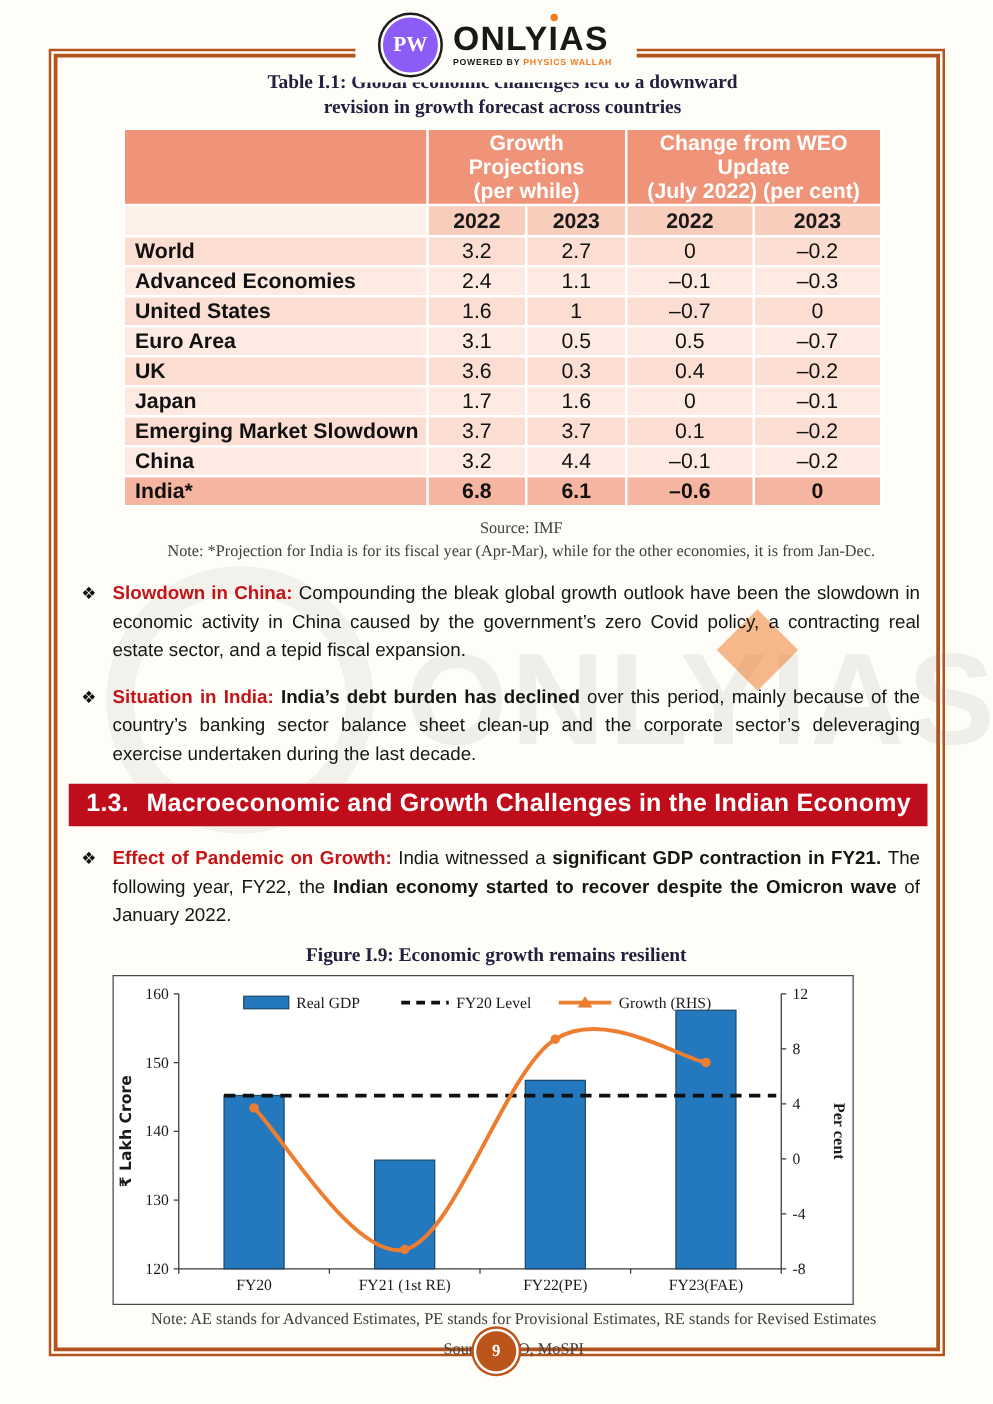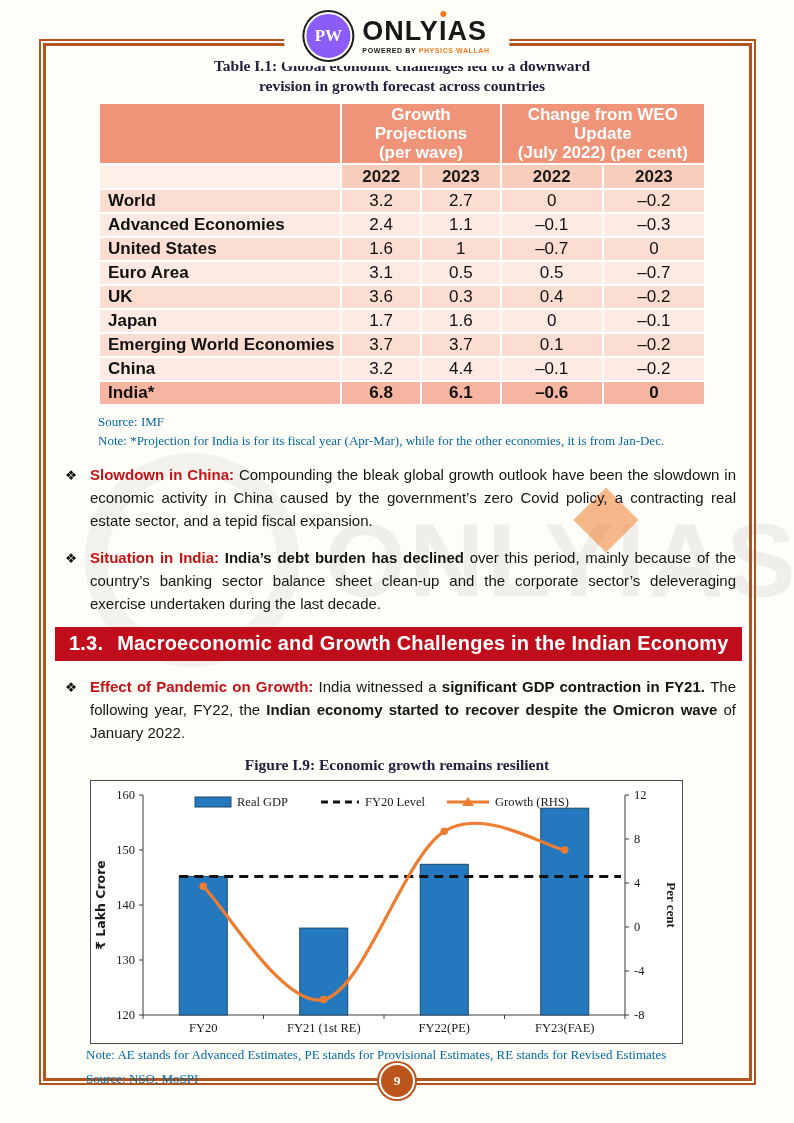--- a/index.html
+++ b/index.html
@@ -41,21 +41,21 @@
   .gtable th,.gtable td{border:2px solid #fff;padding:1px 6px;}
   .gtable thead th{background:#ef9478;color:#fff;font-weight:bold;text-align:center;line-height:19px;}
   .gtable thead tr.years th{background:#f9cdbb;color:#1a1a1a;padding:2px 6px;}
   .gtable thead tr.years th.name-col{background:#fdf0e9;}
   .gtable td.name{font-weight:bold;text-align:left;padding-left:8px;white-space:nowrap;}
   .gtable td.val{text-align:center;}
   .gtable tbody tr:nth-child(odd) td{background:#fbddd1;}
   .gtable tbody tr:nth-child(even) td{background:#fdeae2;}
   .gtable tbody tr.highlight td{background:#f5b5a0;font-weight:bold;}
   .name-col{width:176px;}
-  .src{margin:3px 0 0 40px;font:13px "Liberation Serif",serif;color:#0369a1;}
+  .src{margin:3px 0 0 40px;font:13px "Liberation Serif",serif;color:#404040;text-align:center;}
   .src.first{margin-top:8px;}
   .fig-src{margin-left:28px;}
   
   .bullets{margin-top:4px;}
   .b-item{position:relative;padding-left:32px;margin-top:14px;
     font-size:15px;line-height:23px;text-align:justify;color:#151515;}
   .b-glyph{position:absolute;left:7px;top:1px;font-size:13.5px;
     font-family:"DejaVu Sans",sans-serif;color:#111;}
   .seg-lead{color:#c31418;font-weight:bold;}
   .seg-bold{font-weight:bold;}
@@ -107,21 +107,21 @@
     <span>Table I.1: Global economic challenges led to a downward</span><br>
     <span>revision in growth forecast across countries</span>
   </h2>
 
   <table class="gtable">
     <thead>
       <tr>
         <th class="name-col"></th>
         <th colspan="2">
           <span>Growth Projections</span><br>
-          <span>(per wave)</span>
+          <span>(per while)</span>
         </th>
         <th colspan="2">
           <span>Change from WEO Update</span><br>
           <span>(July 2022) (per cent)</span>
         </th>
       </tr>
       <tr class="years">
         <th class="name-col"></th>
         <th>2022</th>
         <th>2023</th>
@@ -166,21 +166,21 @@
           <td class="val">–0.2</td>
         </tr>
         <tr>
           <td class="name">Japan</td>
           <td class="val">1.7</td>
           <td class="val">1.6</td>
           <td class="val">0</td>
           <td class="val">–0.1</td>
         </tr>
         <tr>
-          <td class="name">Emerging World Economies</td>
+          <td class="name">Emerging Market Slowdown</td>
           <td class="val">3.7</td>
           <td class="val">3.7</td>
           <td class="val">0.1</td>
           <td class="val">–0.2</td>
         </tr>
         <tr>
           <td class="name">China</td>
           <td class="val">3.2</td>
           <td class="val">4.4</td>
           <td class="val">–0.1</td>

